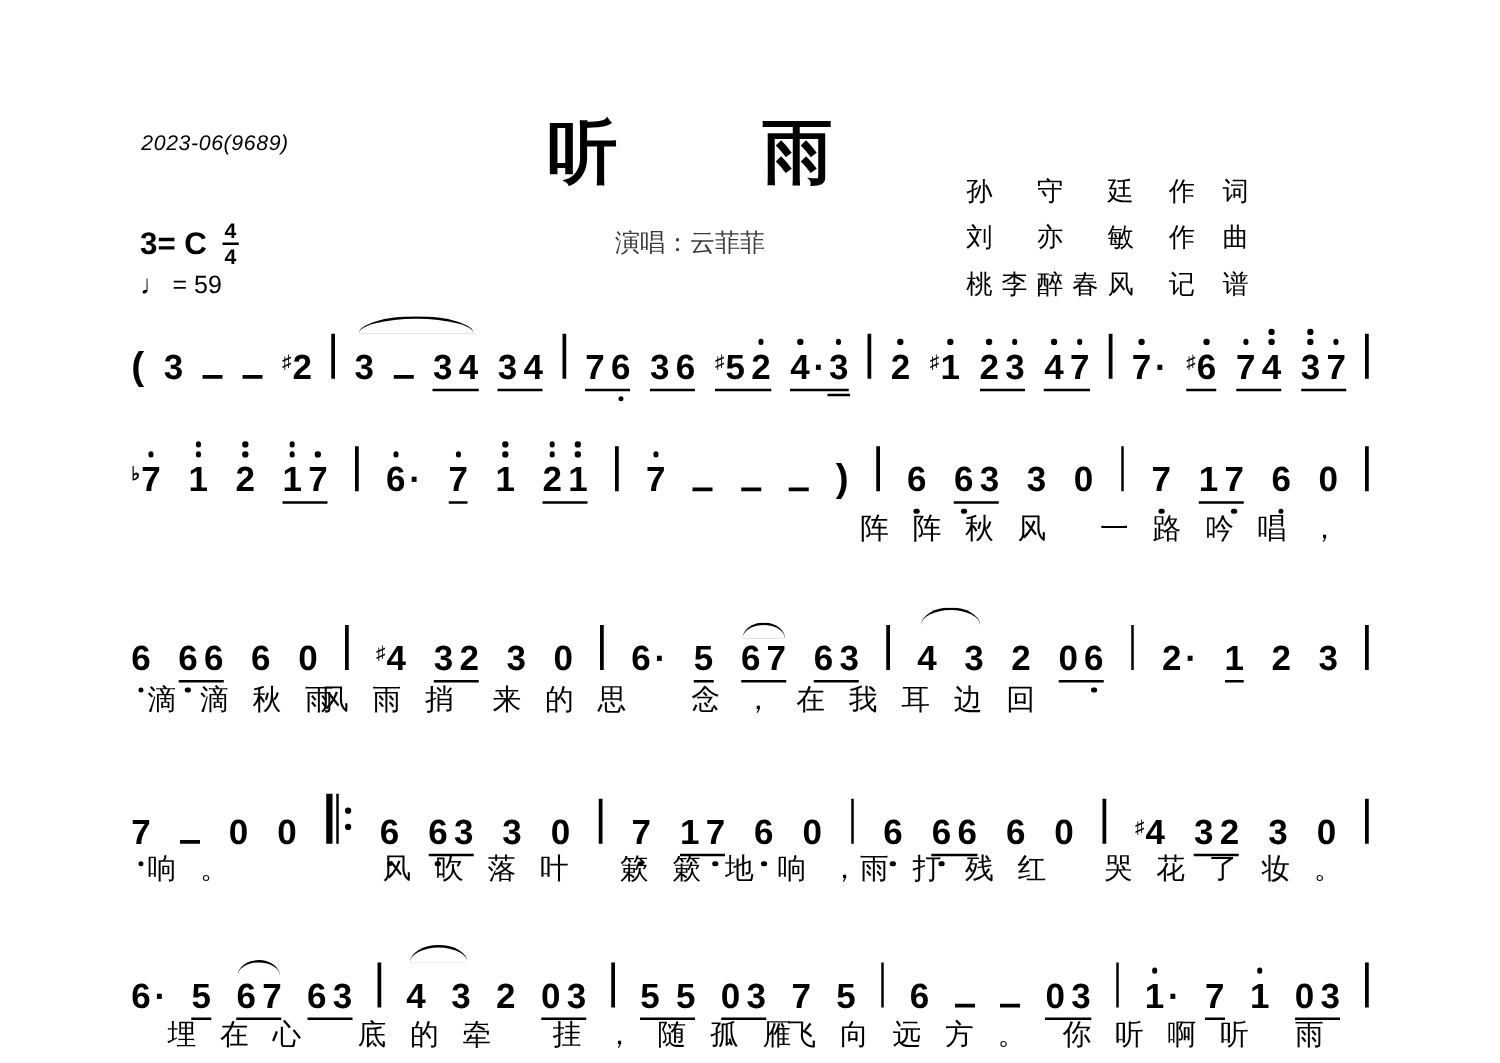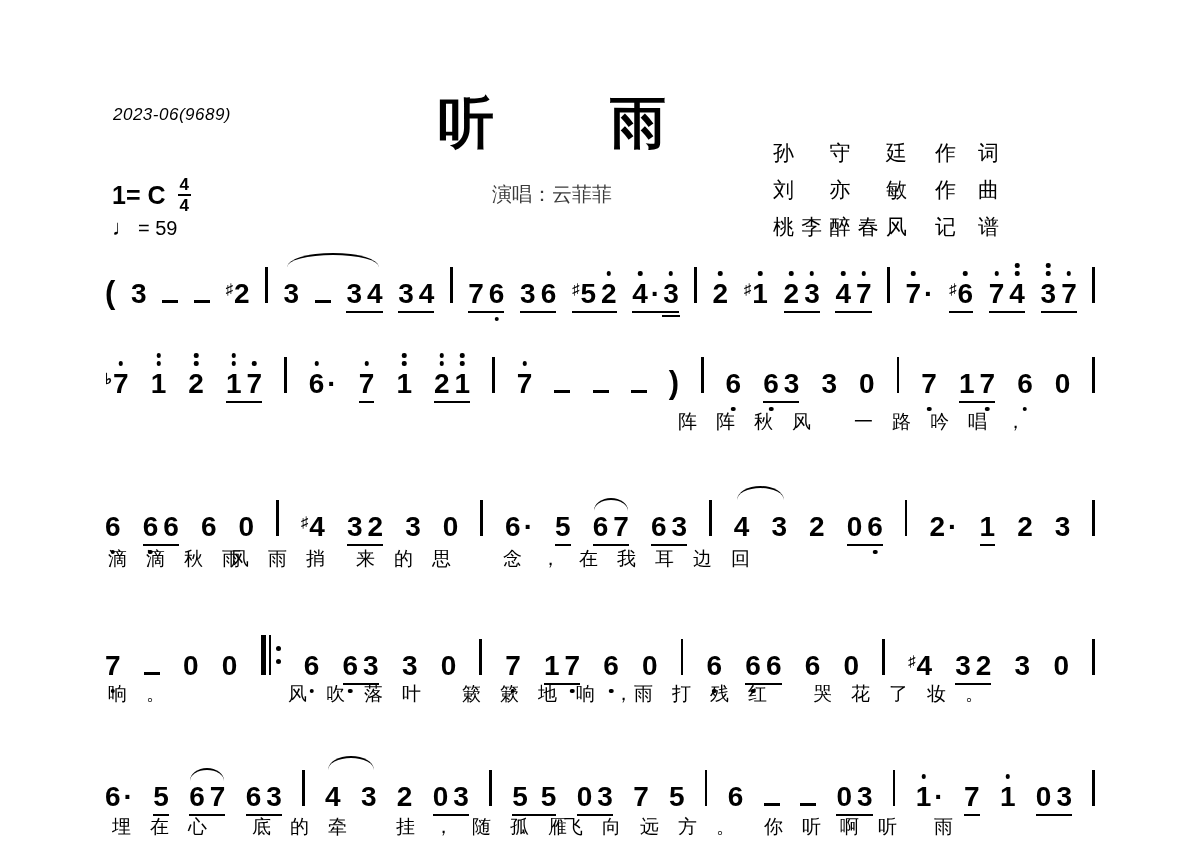--- a/index.html
+++ b/index.html
@@ -44,22 +44,22 @@
   .rl1{width:5px;height:40px;background:#000;}
   .rl2{width:2px;height:40px;background:#000;}
   .rdots{display:flex;flex-direction:column;gap:8px;margin-left:2px;}
   .rd{width:5px;height:5px;border-radius:50%;background:#000;}
   .par{font-size:31px;font-weight:700;line-height:1;}
   .slur::before{content:"";position:absolute;top:-15px;left:1px;right:1px;height:11px;
       border-top:2.5px solid #000;border-radius:50% 50% 0 0/100% 100% 0 0;}
   .arc{position:absolute;top:-14px;height:12px;border-top:2.5px solid #000;
       border-radius:50% 50% 0 0/100% 100% 0 0;}
   
-  .lyrow{position:absolute;left:105px;display:flex;white-space:nowrap;
-         font-family:Liberation Sans, sans-serif;font-size:19px;line-height:1.2;}
+  .lyrow{position:absolute;left:115px;display:flex;white-space:nowrap;
+         font-family:Liberation Mono, monospace;font-size:23px;line-height:1.2;}
   .lseg{letter-spacing:19px;white-space:pre;}
 </style>
 </head>
 <body>
 
 <div class="page">
   <div class="catalog">2023-06(9689)</div>
 
   <div class="title">
     <span class="t1">听</span><span class="t2">雨</span>
@@ -99,21 +99,21 @@
           <span class="cch">风</span>
         </span>
         <span class="crole">
           <span class="cch">记</span>
           <span class="cch">谱</span>
         </span>
       </div>
     </div>
 
   <div class="keysig">
-    <span>1= C</span>
+    <span>3= C</span>
     <span class="frac">
       <span class="num">4</span>
       <span class="den">4</span>
     </span>
   </div>
 
   <div class="tempo">
     <span class="glyph">♩</span>
     <span>= 59</span>
   </div>
@@ -759,21 +759,21 @@
         <span class="lseg" style="margin-left: 33px;">念，在我耳边回</span>
       </div>
       <div class="lyrow" style="top: 683px;">
         <span class="lseg" style="margin-left: 3px;">响。</span>
         <span class="lseg" style="margin-left: 104px;">风吹落叶</span>
         <span class="lseg" style="margin-left: 22px;">簌簌地响，</span>
         <span class="lseg" style="margin-left: -18px;">雨打残红</span>
         <span class="lseg" style="margin-left: 27px;">哭花了妆。</span>
       </div>
       <div class="lyrow" style="top: 816px;">
-        <span class="lseg" style="margin-left: 7px;">埋在心</span>
+        <span class="lseg" style="margin-left: 19px;">埋在心</span>
         <span class="lseg" style="margin-left: 26px;">底的牵</span>
         <span class="lseg" style="margin-left: 30px;">挂，随孤雁</span>
         <span class="lseg" style="margin-left: -22px;">飞向远方。</span>
         <span class="lseg" style="margin-left: 10px;">你听啊听</span>
         <span class="lseg" style="margin-left: 18px;">雨</span>
       </div>
     </div>
 </div>
 
 </body></html>

